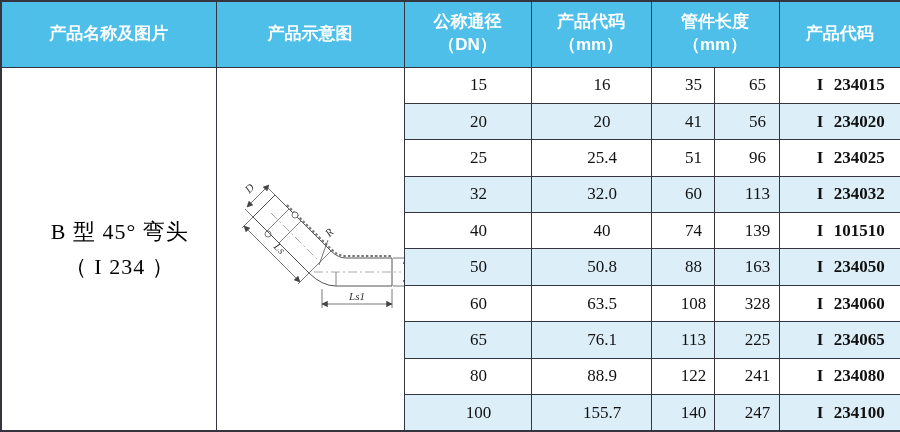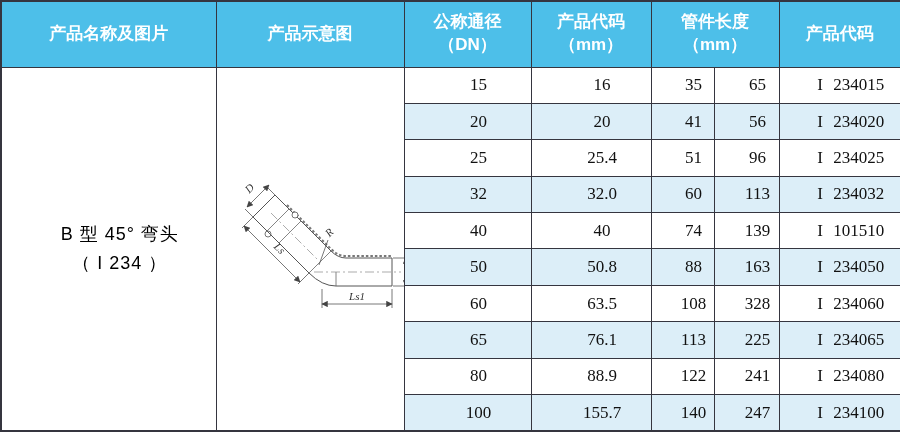--- a/index.html
+++ b/index.html
@@ -37,25 +37,25 @@
     height:32px;
     font-family:"Liberation Serif","DejaVu Serif",serif;
     font-size:17px;
     color:var(--cell-text);
     background:#ffffff;
     padding-left:22px;
   }
   .spec-table tbody tr:nth-child(even) td{background:var(--row-alt-bg);}
   .spec-table tbody td.static-cell{background:#ffffff;}
   .name-cell div{
-    font-family:Liberation Sans, sans-serif;
-    font-size:18px;color:#000;
+    font-family:Liberation Serif, serif;
+    font-size:22px;color:#000;
     line-height:1.6;letter-spacing:1px;
   }
-  .code-cell{word-spacing:6px;}
+  .code-cell{word-spacing:6px;font-weight:bold;}
   .diagram-cell svg{display:block;margin:0 auto;}
   .dim-label{
     font-family:"Liberation Serif","DejaVu Serif",serif;
     font-style:italic;font-size:11px;fill:#333;
   }
 </style>
 </head>
 <body>
 
 <table class="spec-table">

